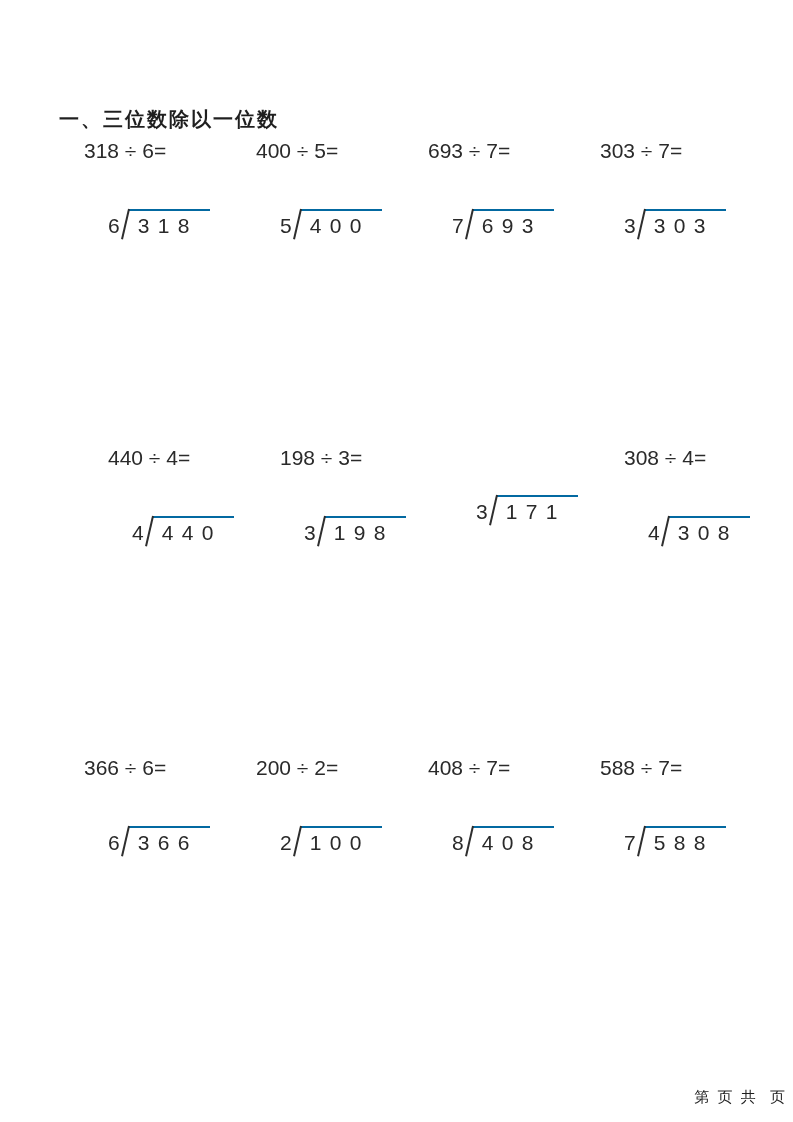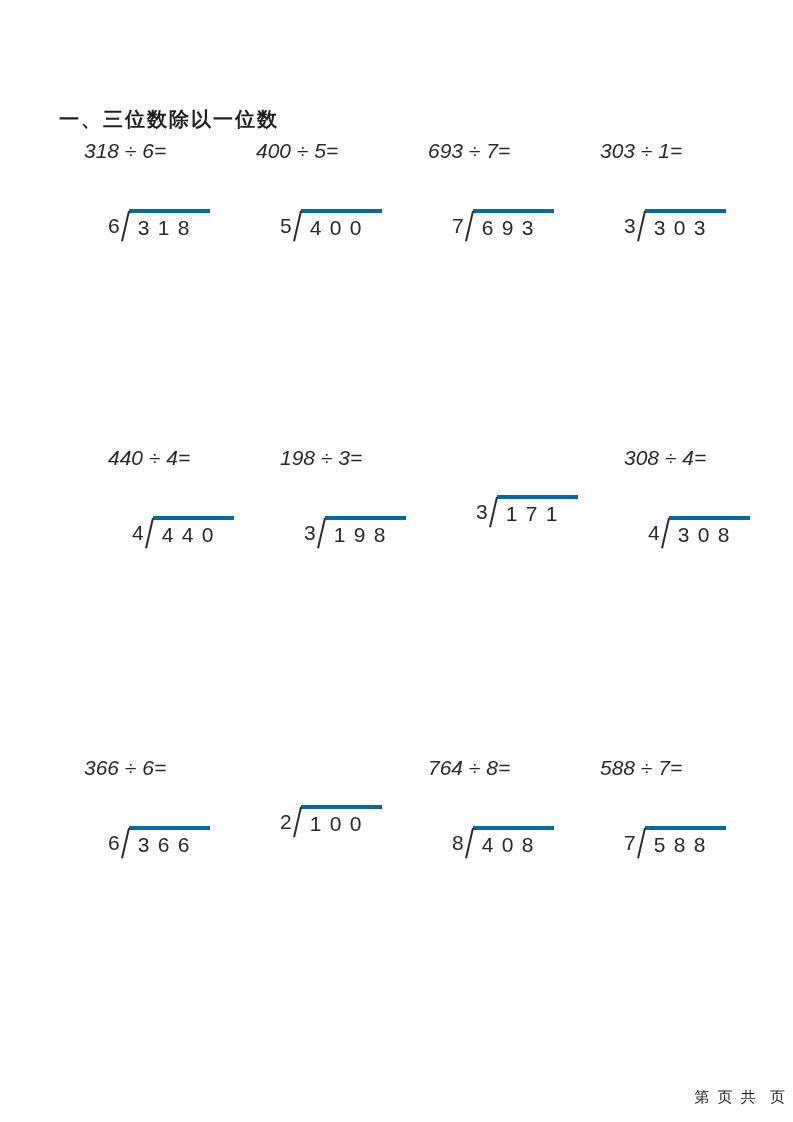--- a/index.html
+++ b/index.html
@@ -35,39 +35,38 @@
   }
   .row-1 { top: 140px; }
   .row-2 { top: 447px; margin-left: 24px; }
   .row-3 { top: 757px; }
   .cell { position: relative; }
   .equation {
     font-size: 21px;
     line-height: 21px;
     color: #2a2a2a;
     white-space: pre;
-    font-style: italic;
   }
   .longdiv {
     display: flex;
     align-items: flex-start;
     margin-top: 48px;
     margin-left: 24px;
     font-size: 21px;
     line-height: 21px;
     color: #2a2a2a;
   }
   .divisor {
     padding-top: 6px;
     white-space: pre;
   }
   .dividend {
     position: relative;
     margin-left: 9px;
-    border-top: 4px solid #0369a1;
+    border-top: 2px solid #0369a1;
     padding: 4px 12px 8px 9px;
     letter-spacing: 0.4em;
     white-space: pre;
   }
   .dividend::before {
     
     content: "";
     position: absolute;
     left: -1px;
     top: -2px;
@@ -112,21 +111,21 @@
       </div>
     </div>
     <div class="cell">
       <div class="equation">693 ÷ 7=</div>
       <div class="longdiv">
         <span class="divisor">7</span>
         <span class="dividend">693</span>
       </div>
     </div>
     <div class="cell">
-      <div class="equation">303 ÷ 1=</div>
+      <div class="equation">303 ÷ 7=</div>
       <div class="longdiv">
         <span class="divisor">3</span>
         <span class="dividend">303</span>
       </div>
     </div>
   </div>
 
   <div class="problem-row row-2">
     <div class="cell">
       <div class="equation">440 ÷ 4=</div>
@@ -159,27 +158,28 @@
 
   <div class="problem-row row-3">
     <div class="cell">
       <div class="equation">366 ÷ 6=</div>
       <div class="longdiv">
         <span class="divisor">6</span>
         <span class="dividend">366</span>
       </div>
     </div>
     <div class="cell">
+      <div class="equation">200 ÷ 2=</div>
       <div class="longdiv">
         <span class="divisor">2</span>
         <span class="dividend">100</span>
       </div>
     </div>
     <div class="cell">
-      <div class="equation">764 ÷ 8=</div>
+      <div class="equation">408 ÷ 7=</div>
       <div class="longdiv">
         <span class="divisor">8</span>
         <span class="dividend">408</span>
       </div>
     </div>
     <div class="cell">
       <div class="equation">588 ÷ 7=</div>
       <div class="longdiv">
         <span class="divisor">7</span>
         <span class="dividend">588</span>

